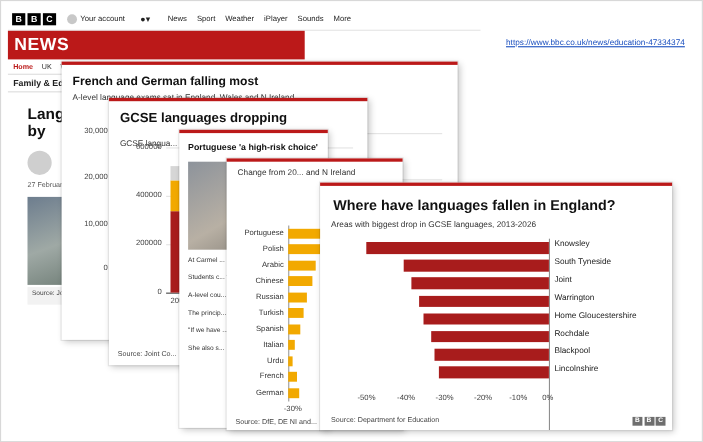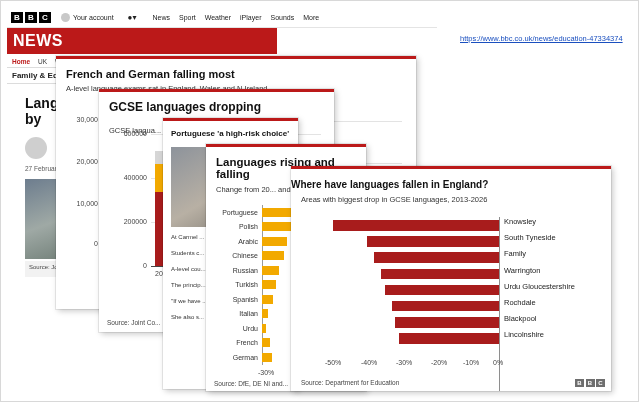--- a/index.html
+++ b/index.html
@@ -274,21 +274,21 @@
   #card-rising .src {
     position: absolute; left: 8px; bottom: 4px;
   }
 
   
   #card-fallen {
     left: 290px; top: 165px; width: 320px; height: 222px;
     border-top: 3px solid #bb1919;
     background: #ffffff;
   }
-  #card-fallen h2 { margin: 10px 0 0 0; font-size: 10px; }
+  #card-fallen h2 { margin: 10px 0 0 12px; font-size: 13px; }
   #card-fallen .sub { margin: 5px 0 0 10px; }
   .fallen-rows {
     position: absolute; left: 0; top: 48px; width: 320px;
   }
   .fr {
     position: relative;
     height: 16.2px;
     display: flex;
     align-items: flex-start;
   }
@@ -527,21 +527,20 @@
       <p>At Carmel ... French, bu...</p>
       <p>Students c... those still c...</p>
       <p>A-level cou...</p>
       <p>The princip... to study mo...</p>
       <p>"If we have ... other subje...</p>
       <p>She also s...</p>
     </div>
   </div>
 
   <div class="card" id="card-rising">
-    <h2>Languages rising and falling</h2>
     <div class="sub">Change from 20... and N Ireland</div>
 
     <div class="rising-axis"></div>
     <div class="rising-rows">
       <div class="rr">
         <div class="lbl">Portuguese</div>
         <div class="barwrap">
             <div class="hbar pos" style="left:0px; width:33px;"></div>
           </div>
       </div>
@@ -627,33 +626,33 @@
       <div class="fr">
         <div class="fbarwrap">
             <div class="fbar" style="width:132px;"></div>
           </div>
         <div class="flbl">South Tyneside</div>
       </div>
       <div class="fr">
         <div class="fbarwrap">
             <div class="fbar" style="width:125px;"></div>
           </div>
-        <div class="flbl">Family</div>
+        <div class="flbl">Joint</div>
       </div>
       <div class="fr">
         <div class="fbarwrap">
             <div class="fbar" style="width:118px;"></div>
           </div>
         <div class="flbl">Warrington</div>
       </div>
       <div class="fr">
         <div class="fbarwrap">
             <div class="fbar" style="width:114px;"></div>
           </div>
-        <div class="flbl">Urdu Gloucestershire</div>
+        <div class="flbl">Home Gloucestershire</div>
       </div>
       <div class="fr">
         <div class="fbarwrap">
             <div class="fbar" style="width:107px;"></div>
           </div>
         <div class="flbl">Rochdale</div>
       </div>
       <div class="fr">
         <div class="fbarwrap">
             <div class="fbar" style="width:104px;"></div>

